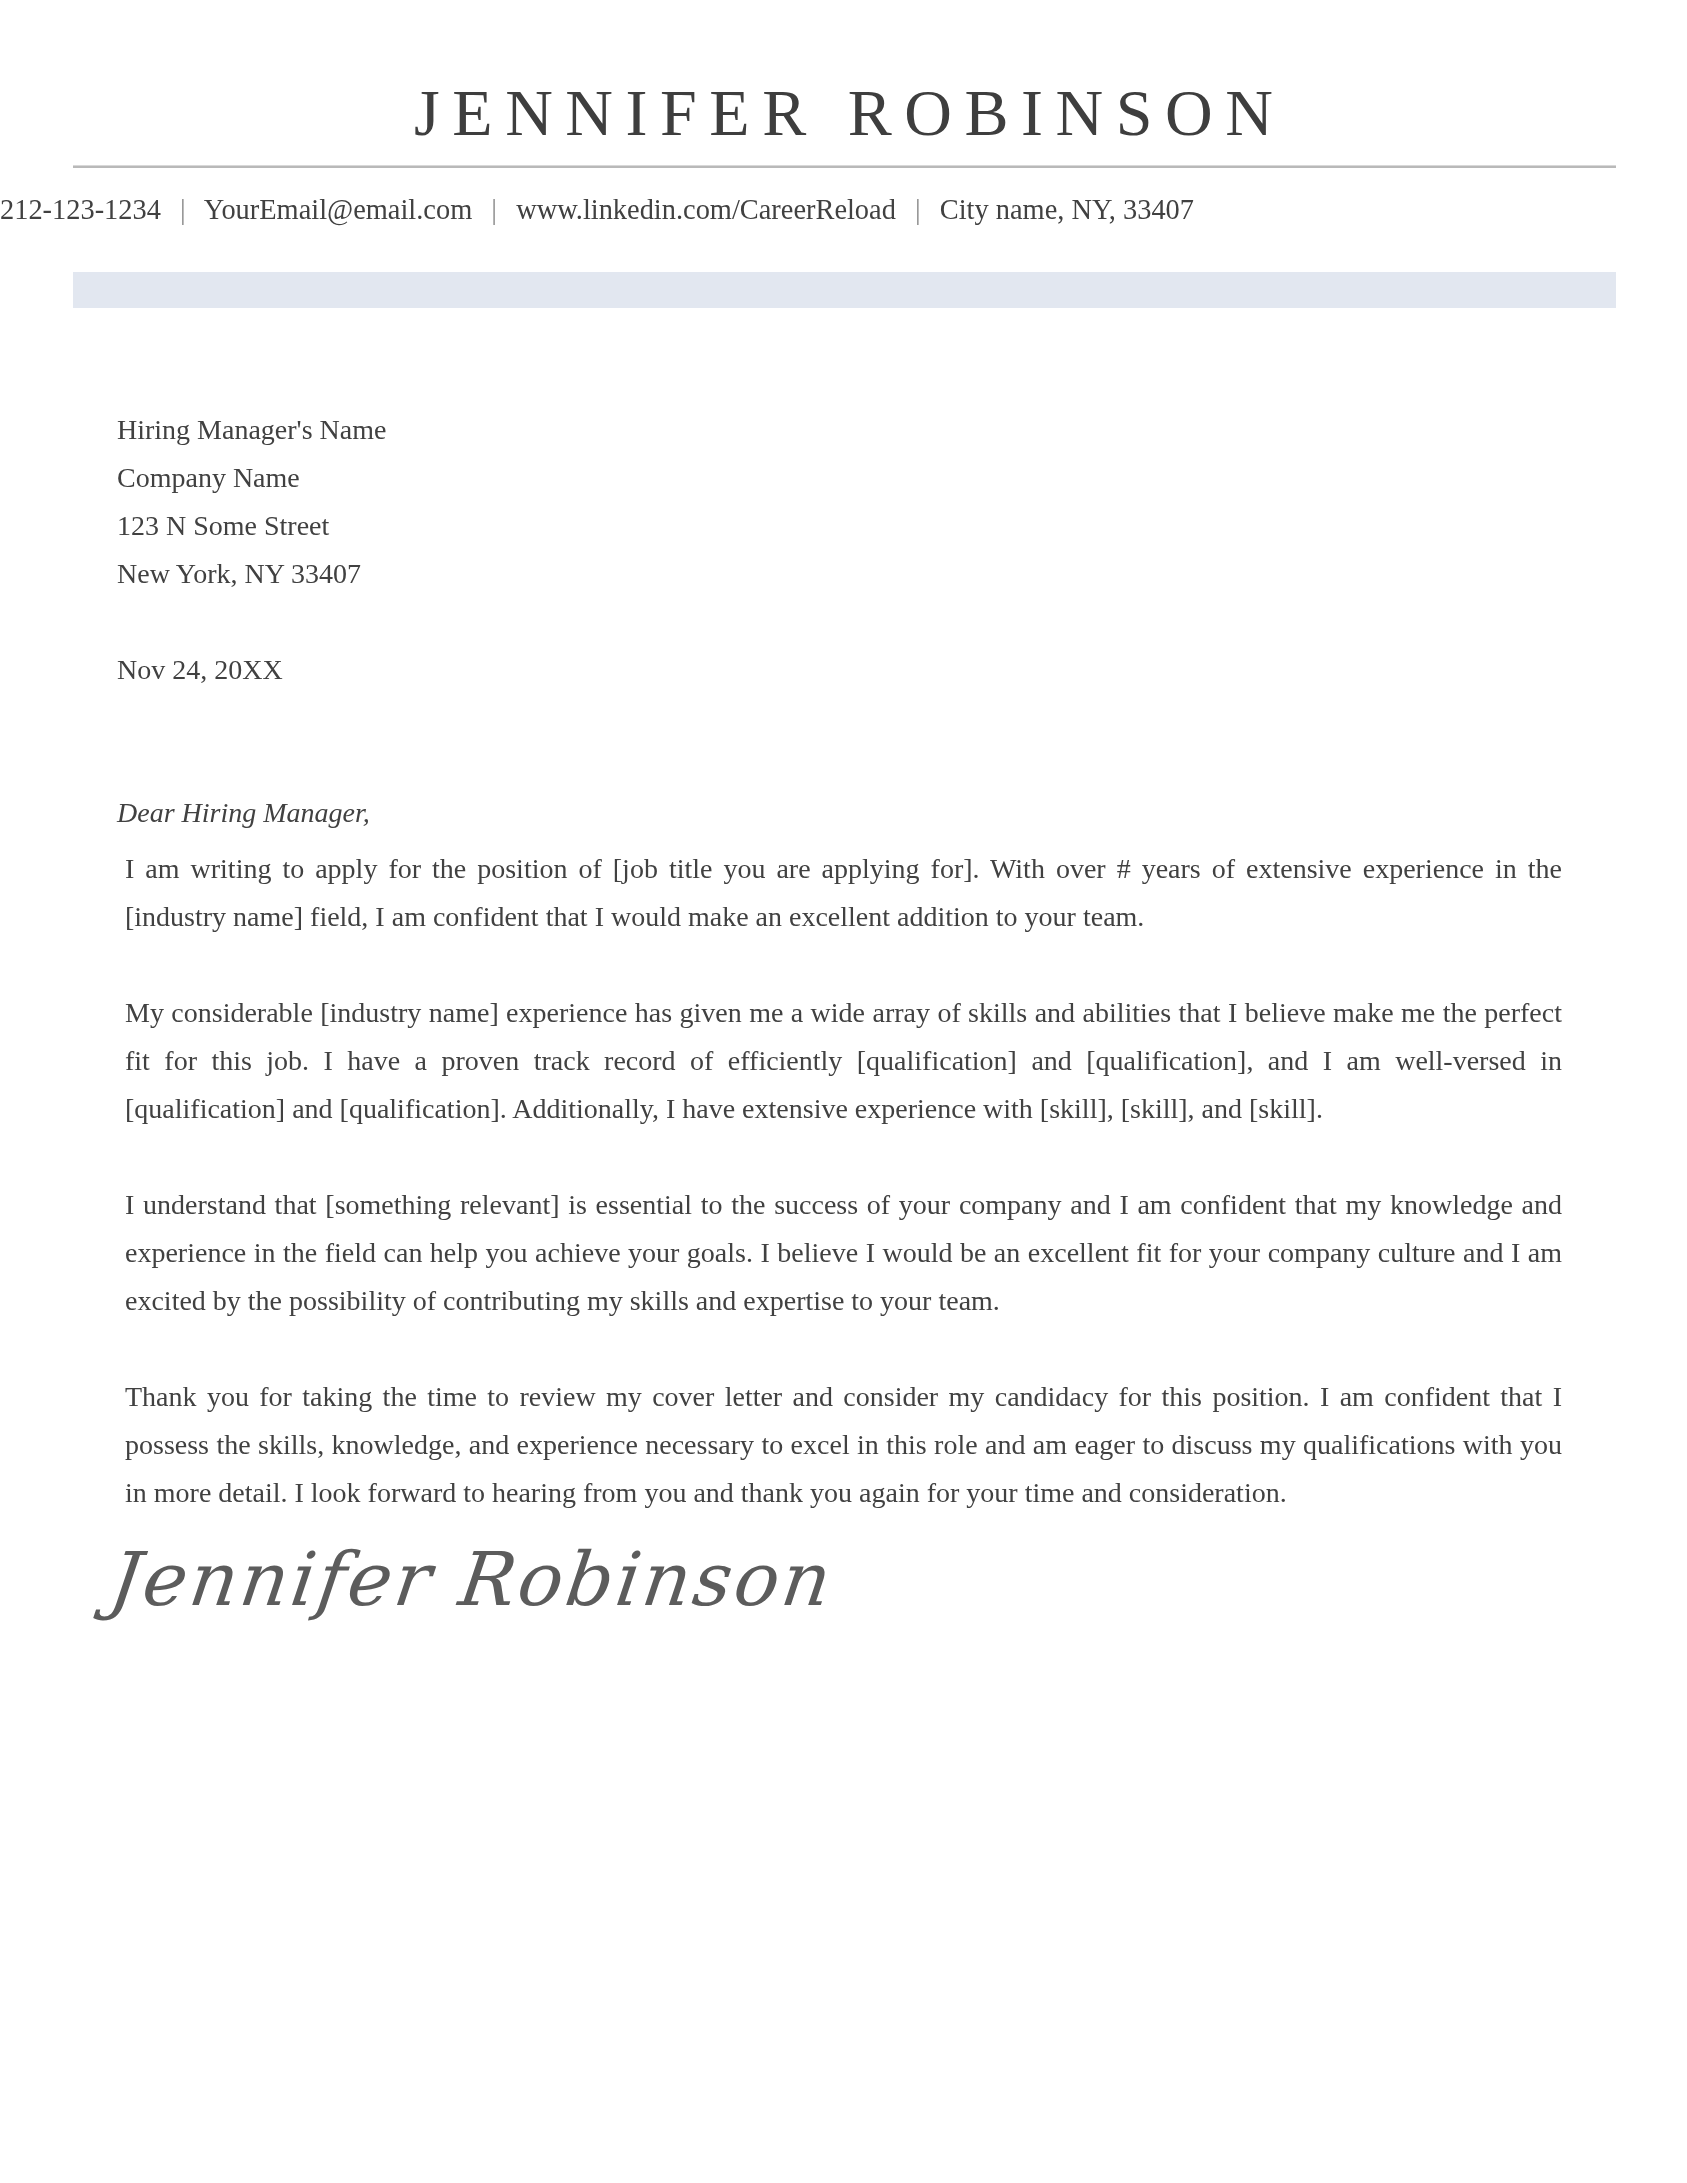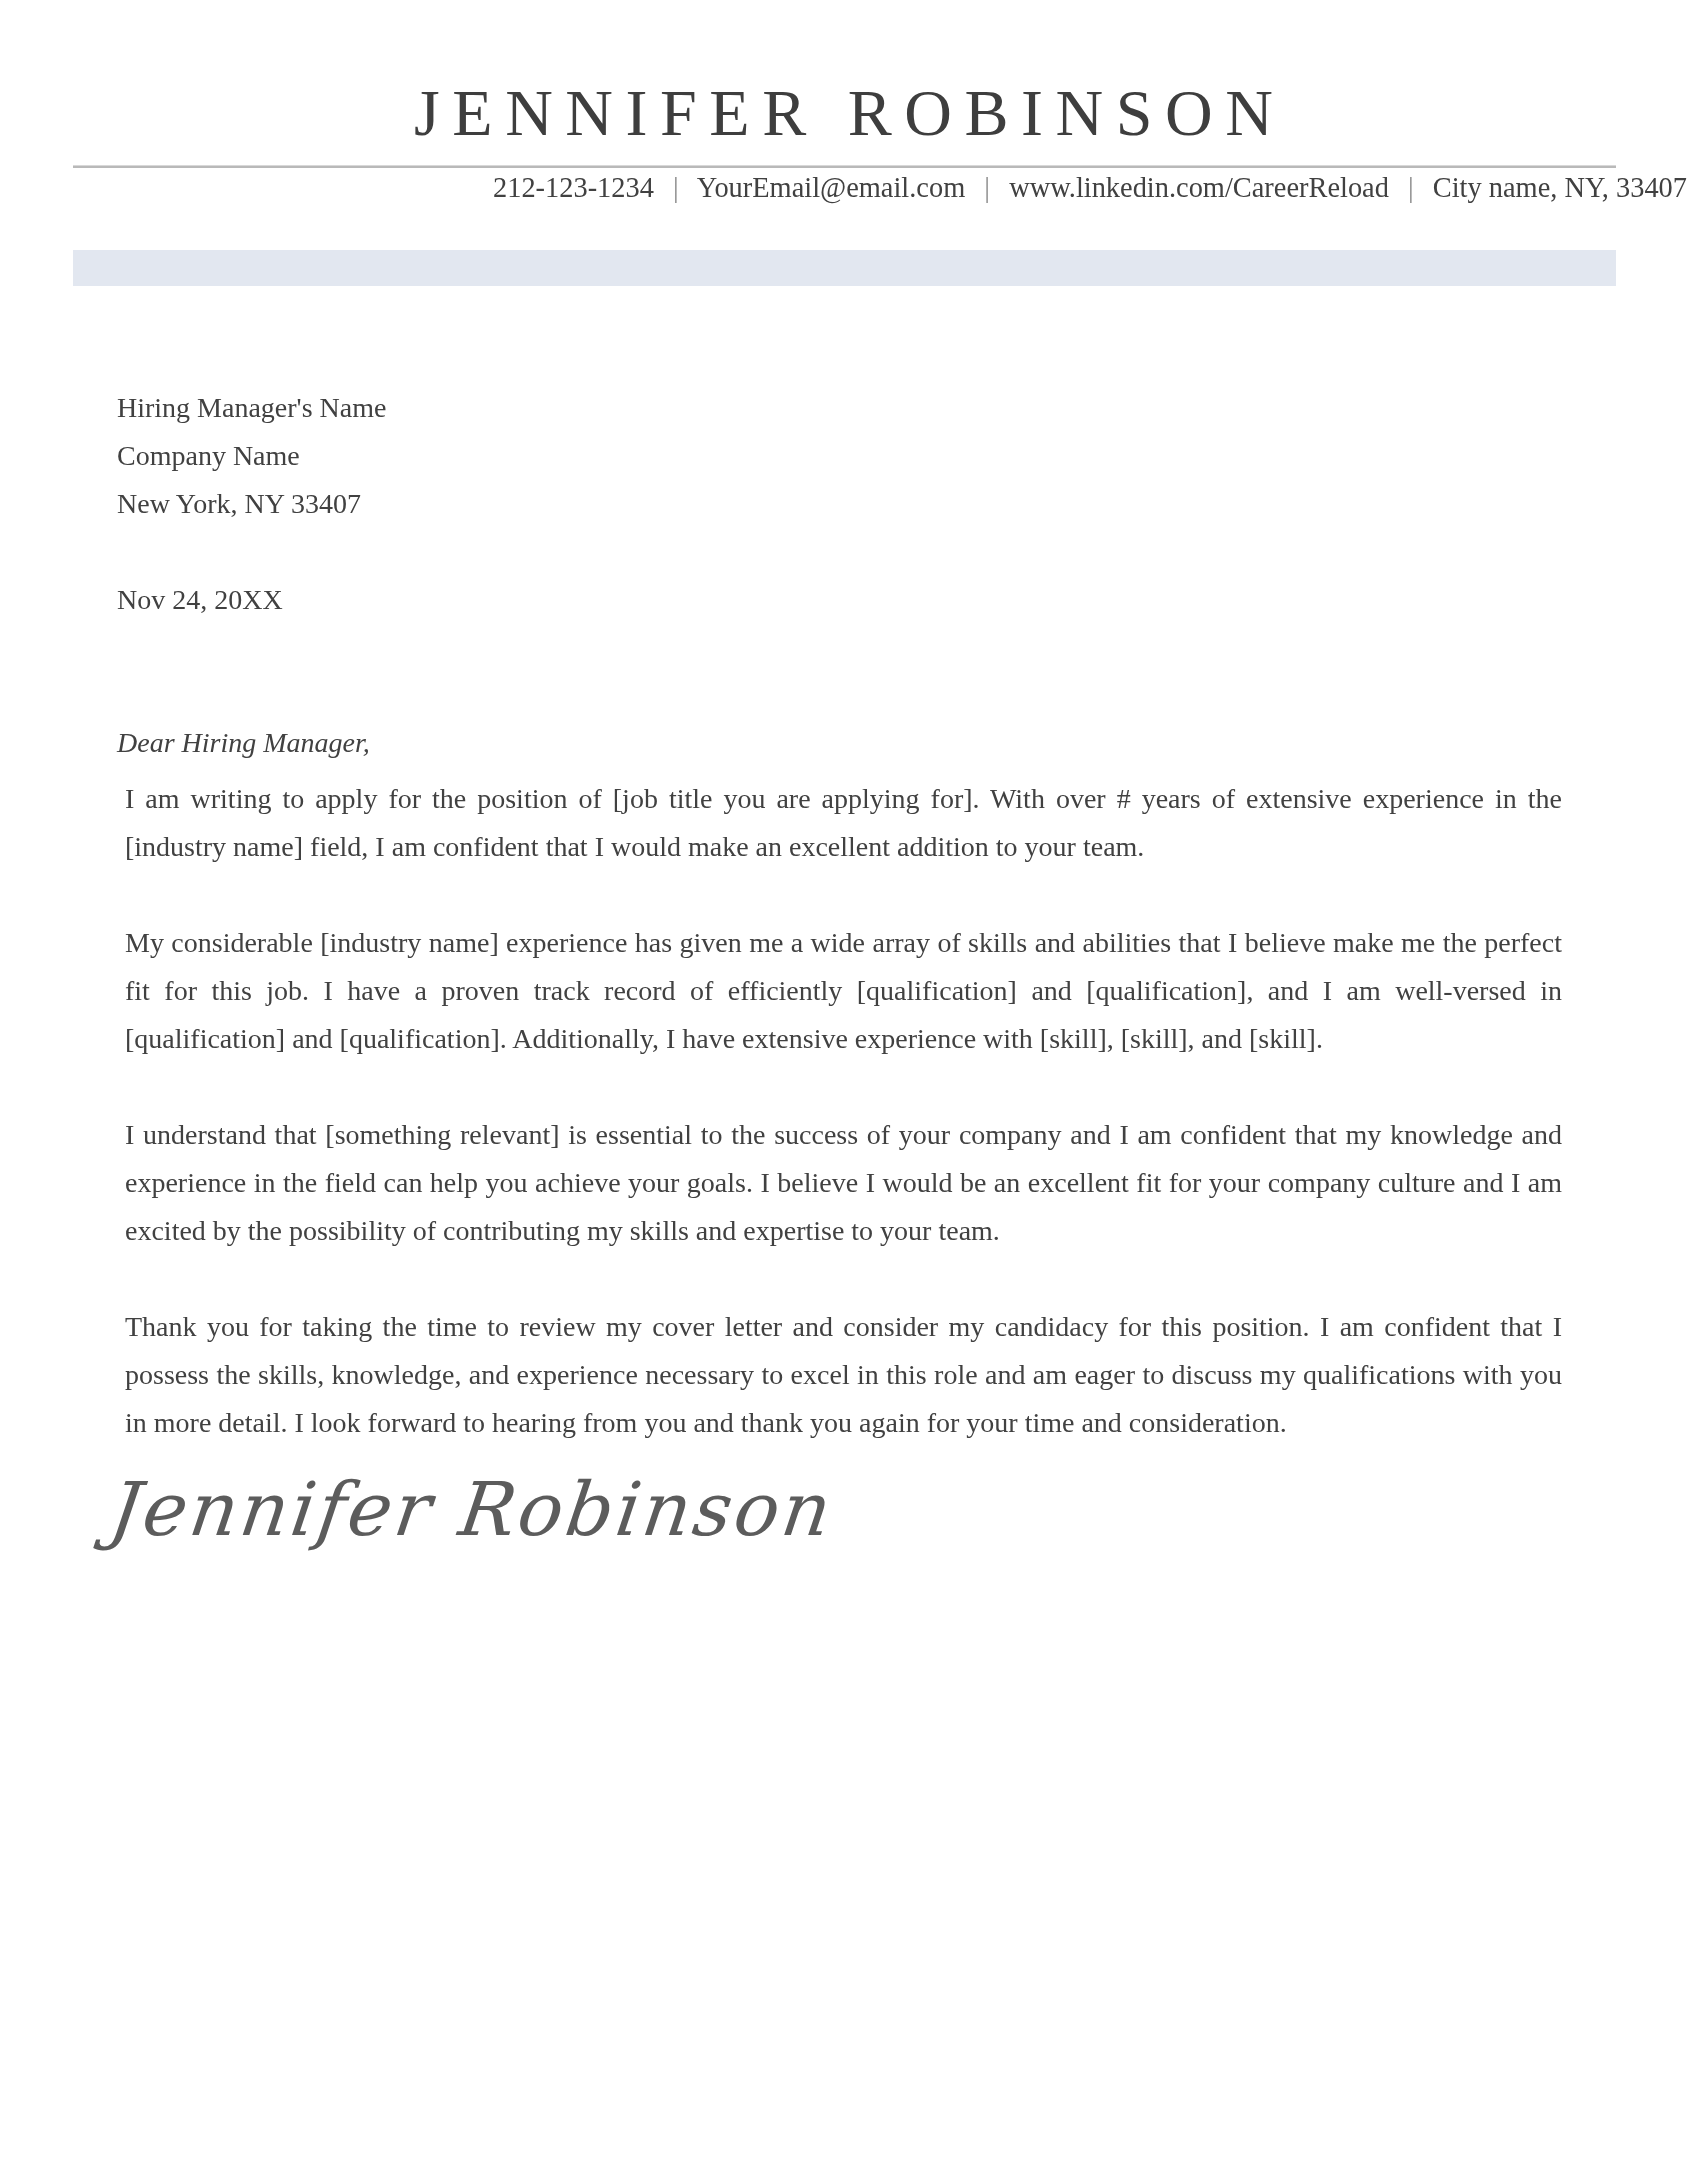--- a/index.html
+++ b/index.html
@@ -32,25 +32,25 @@
     white-space: nowrap;
   }
   .header-divider {
     margin: 13.2px auto 0 73px;
     width: 1543px;
     height: 0;
     border-top: 1.3px solid #d8d8d8;
     border-bottom: 2px solid #b9b9b9;
   }
   .contact-line {
-    margin-top: 0;
+    margin-top: 22px;
     font-size: 28.4px;
     line-height: 40px;
     color: #414141;
-    text-align: right;
+    text-align: left;
     white-space: nowrap;
   }
   .contact-line .sep {
     color: #8a8a8a;
     padding: 0 12px;
   }
   .accent-bar {
     margin: 42px 0 0 73px;
     width: 1543px;
     height: 36px;
@@ -119,20 +119,21 @@
     </div>
 
     <div class="accent-bar"></div>
   </header>
 
   <main class="letter-body">
 
     <div class="recipient-block">
       <div>Hiring Manager's Name</div>
       <div>Company Name</div>
+      <div>123 N Some Street</div>
       <div>New York, NY 33407</div>
     </div>
 
     <div class="letter-date">Nov 24, 20XX</div>
 
     <div class="salutation">Dear Hiring Manager,</div>
 
     <p class="body-paragraph">I am writing to apply for the position of [job title you are applying for]. With over # years of extensive experience in the [industry name] field, I am confident that I would make an excellent addition to your team.</p>
 
     <p class="body-paragraph">My considerable [industry name] experience has given me a wide array of skills and abilities that I believe make me the perfect fit for this job. I have a proven track record of efficiently [qualification] and [qualification], and I am well-versed in [qualification] and [qualification]. Additionally, I have extensive experience with [skill], [skill], and [skill].</p>

